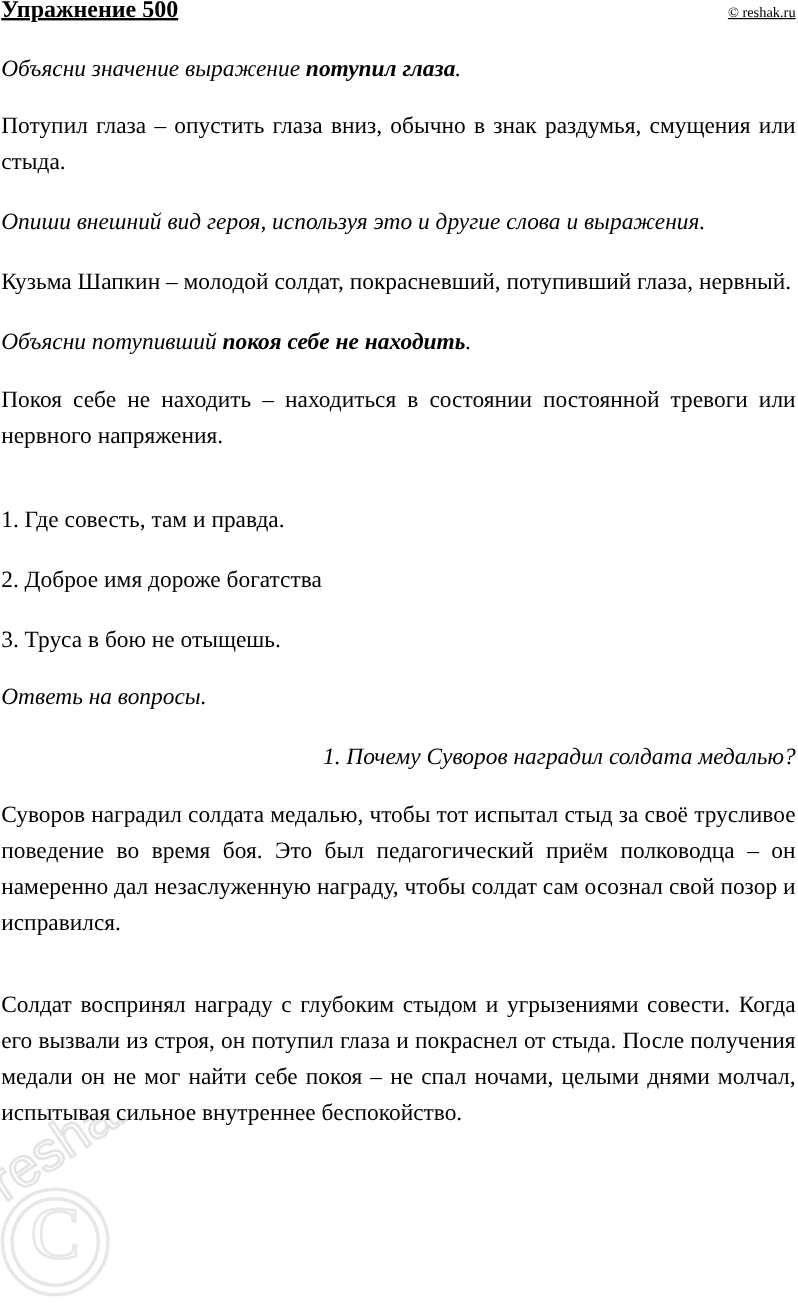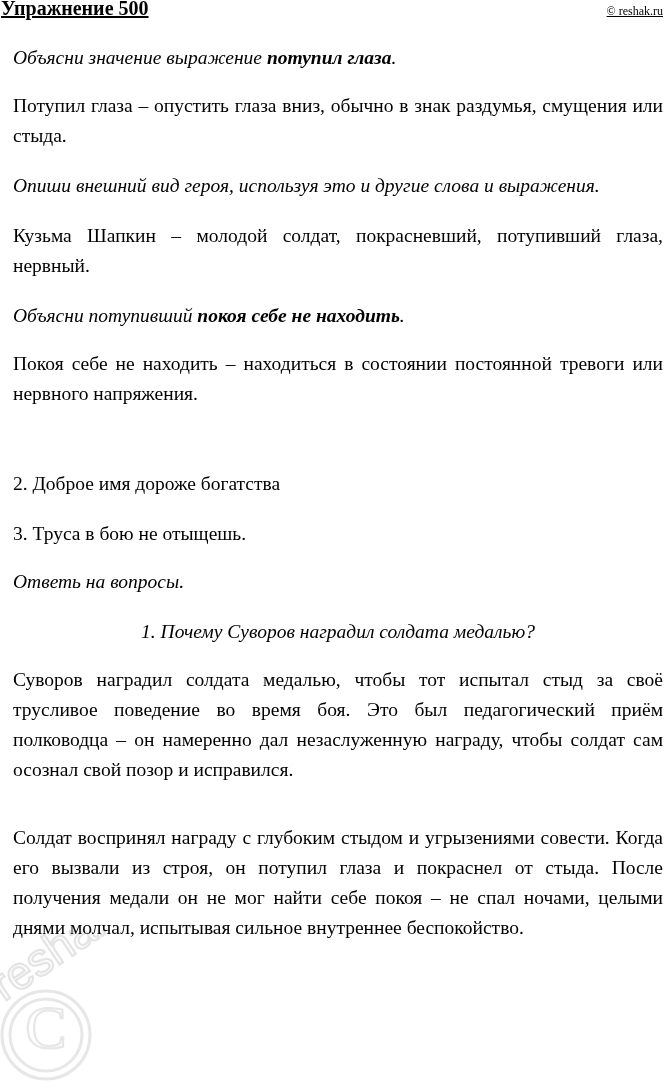--- a/index.html
+++ b/index.html
@@ -65,38 +65,37 @@
     padding: 0 2px 0 1px;
   }
   p {
     margin: 0;
     font-size: 19.5px;
     line-height: 30px;
     text-align: justify;
     text-justify: inter-word;
     -webkit-hyphens: none;
     hyphens: none;
-    padding-left: 12px;
   }
   p.prompt {
     font-style: italic;
   }
   p.prompt b {
     font-weight: bold;
     font-style: italic;
   }
   p.answer {
     text-align: justify;
   }
   p.listline {
     text-align: left;
   }
   p.question {
     font-style: italic;
-    text-align: center;
+    text-align: right;
   }
   p.last { text-align: justify; }
   .gap-22 { height: 22px; }
   .gap-20 { height: 20px; }
   .gap-18 { height: 18px; }
 </style>
 </head>
 <body>
 
 <div id="page">
@@ -141,20 +140,21 @@
 
     <div class="gap-18"></div>
 
     <p class="answer">Покоя себе не находить – находиться в состоянии постоянной тревоги или нервного напряжения.</p>
 
     <div class="gap-20"></div>
 
 
     <div class="gap-20"></div>
 
+    <p class="listline">1. Где совесть, там и правда.</p>
     <div class="gap-20"></div>
     <p class="listline">2. Доброе имя дороже богатства</p>
     <div class="gap-20"></div>
     <p class="listline">3. Труса в бою не отыщешь.</p>
 
     <div class="gap-18"></div>
 
     <p class="prompt">Ответь на вопросы.</p>
 
     <div class="gap-20"></div>

